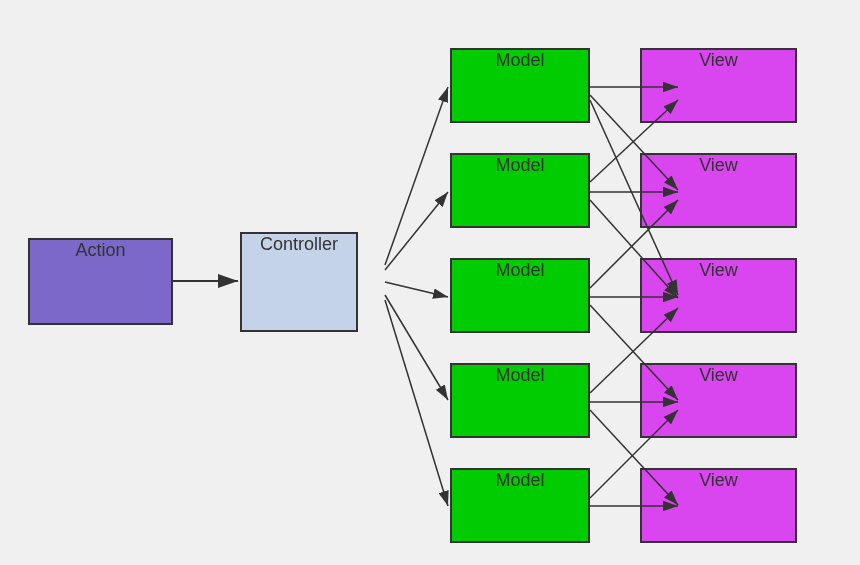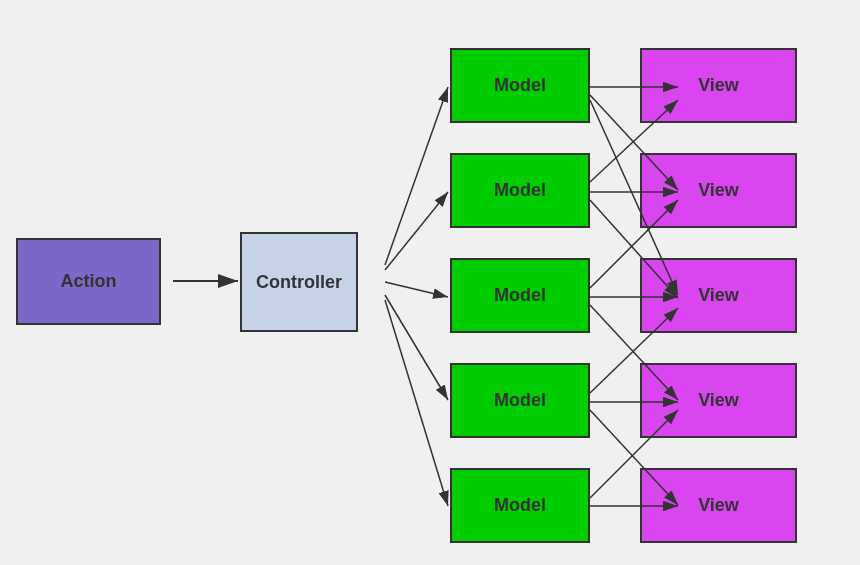--- a/index.html
+++ b/index.html
@@ -19,32 +19,31 @@
     svg#arrows {
       position: absolute;
       top: 0; left: 0;
       width: 860px;
       height: 565px;
       pointer-events: none;
     }
     .box {
       position: absolute;
       display: flex;
-      align-items: center;
       justify-content: center;
       font-size: 18px;
-      font-weight: bold;
+      font-weight: normal;
       border: 2px solid #333;
     }
     #action-box {
       background: #7b68c8;
       color: #333;
       width: 145px;
       height: 87px;
-      left: 16px;
+      left: 28px;
       top: 238px;
     }
     #controller-box {
       background: #c5d3e8;
       color: #333;
       width: 118px;
       height: 100px;
       left: 240px;
       top: 232px;
     }

